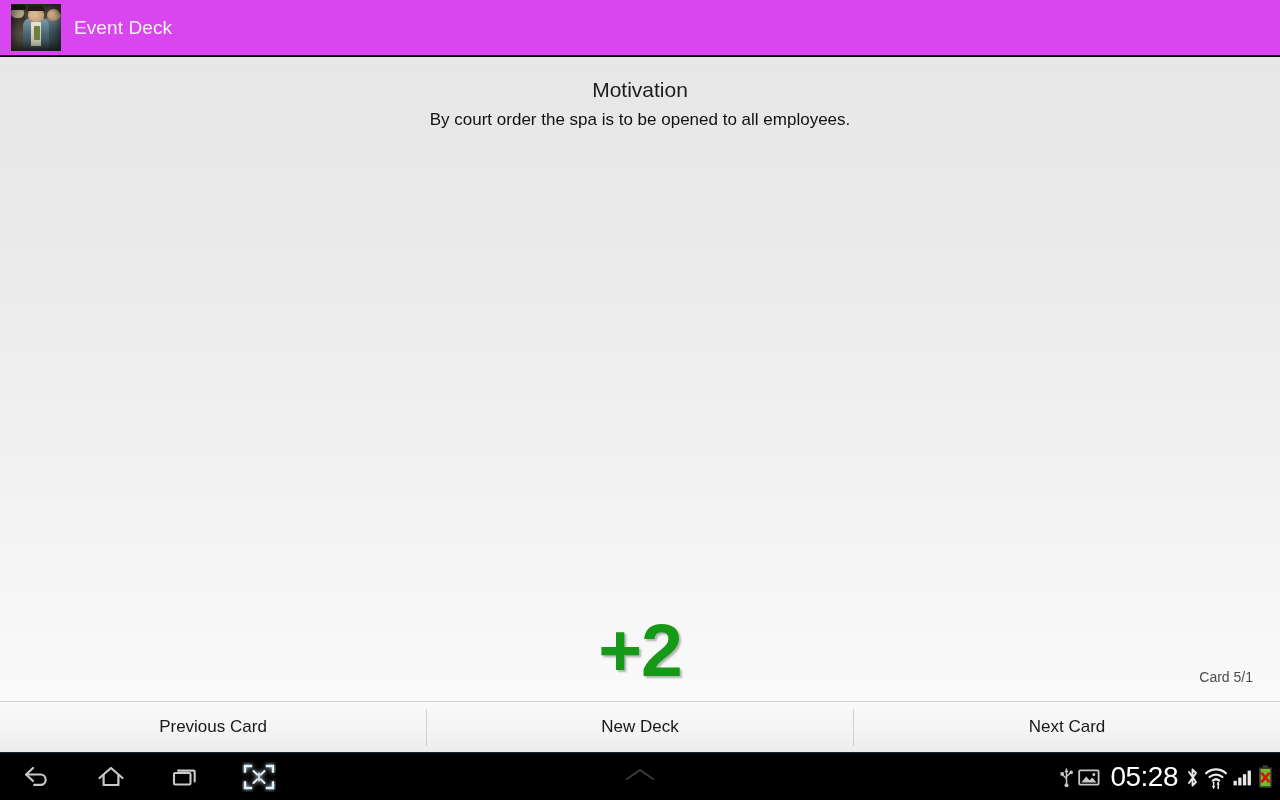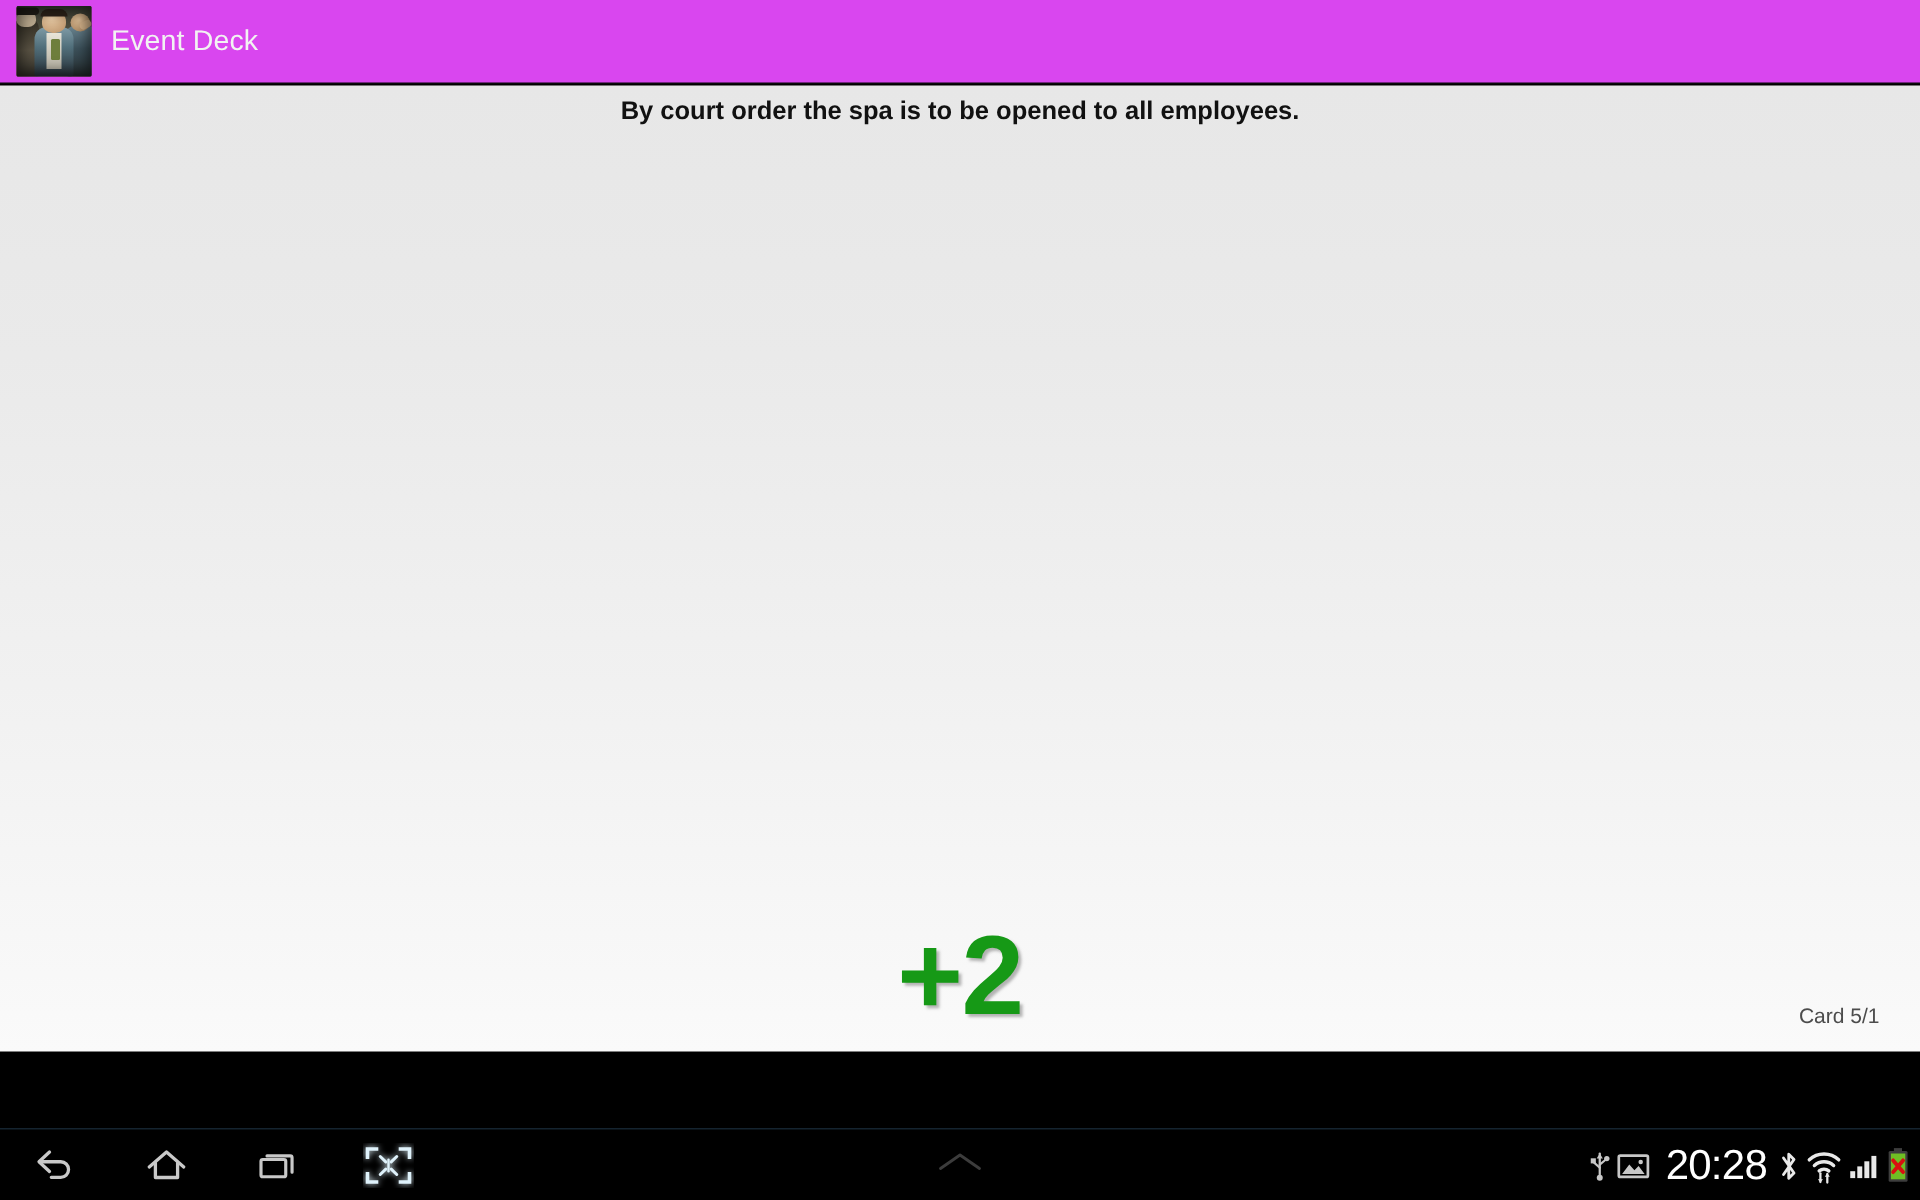--- a/index.html
+++ b/index.html
@@ -130,21 +130,21 @@
     font-size: 21px;
     font-weight: 400;
     margin-top: 20px;
     line-height: 26px;
   }
 
   #card-description {
     text-align: center;
     color: #111;
     font-size: 17px;
-    font-weight: 700;
+    font-weight: 400;
     margin-top: 6px;
     line-height: 22px;
     padding: 0 40px;
   }
 
   #card-value-wrap {
     position: absolute;
     left: 0;
     top: 556px;
     width: 1280px;
@@ -276,29 +276,37 @@
       <div class="fig f-mid-shirt"></div>
       <div class="fig f-mid-vest"></div>
       <div class="fig f-mid-head"></div>
       <div class="fig f-mid-hair"></div>
       <div class="ic-vig"></div>
     </div>
     <div id="app-title">Event Deck</div>
   </div>
 
   <div id="content">
+    <div id="card-title">Motivation</div>
     <div id="card-description">By court order the spa is to be opened to all employees.</div>
 
     <div id="card-value-wrap">
       <div id="card-value" style="color: rgb(22, 153, 22);">+2</div>
     </div>
 
     <div id="card-counter">Card 5/1</div>
   </div>
 
+  <div id="button-bar">
+    <div class="bar-btn">Previous Card</div>
+    <div class="bar-divider"></div>
+    <div class="bar-btn">New Deck</div>
+    <div class="bar-divider"></div>
+    <div class="bar-btn">Next Card</div>
+  </div>
 
   <div id="nav-bar">
 
     <div id="nav-left">
 
       <div class="nav-btn">
         <span>
           <svg width="30" height="26" viewBox="0 0 30 26">
             <path d="M11 4 L4 10.5 L11 17" fill="none" stroke="#c9c9c9" stroke-width="2.2" stroke-linecap="round" stroke-linejoin="round"></path>
             <path d="M4.6 10.5 H18.5 a5.2 5.2 0 0 1 0 10.4 H12.2" fill="none" stroke="#c9c9c9" stroke-width="2.2" stroke-linecap="round"></path>
@@ -377,21 +385,21 @@
       </span>
 
       <span class="st-ic">
         <svg width="22" height="19" viewBox="0 0 22 19">
           <rect x="1.2" y="2.4" width="19.4" height="14.2" rx="1" fill="none" stroke="#c7c7c7" stroke-width="1.8"></rect>
           <path d="M3.4 14.6 L8.2 8.4 L11.6 12.2 L14.4 9.4 L18.4 14.6 Z" fill="#c7c7c7"></path>
           <circle cx="15.8" cy="6.6" r="1.5" fill="#c7c7c7"></circle>
         </svg>
       </span>
 
-      <span id="status-clock">20:28</span>
+      <span id="status-clock">05:28</span>
 
       <span class="st-ic">
         <svg width="15" height="25" viewBox="0 0 15 25">
           <path d="M4 7 L11 17 L7.5 20.5 V4.5 L11 8 L4 18" fill="none" stroke="#e9e9e9" stroke-width="1.9" stroke-linecap="round" stroke-linejoin="round"></path>
         </svg>
       </span>
 
       <span class="st-ic">
         <svg width="24" height="25" viewBox="0 0 24 25">
           <g fill="none" stroke="#e9e9e9" stroke-linecap="round">

